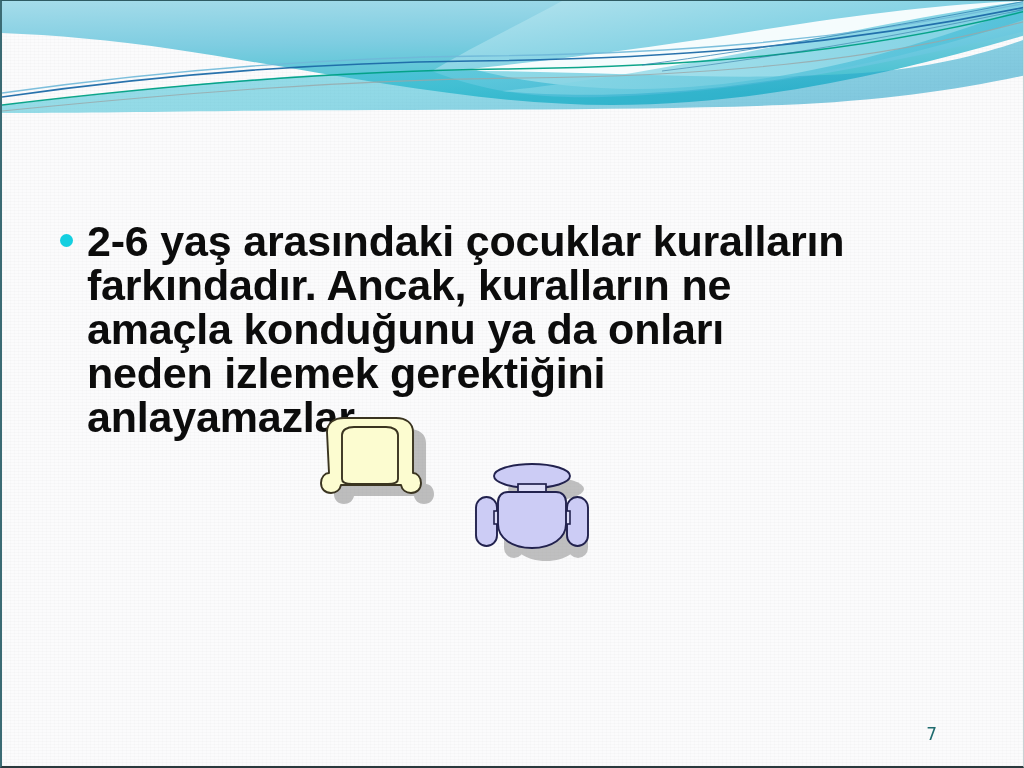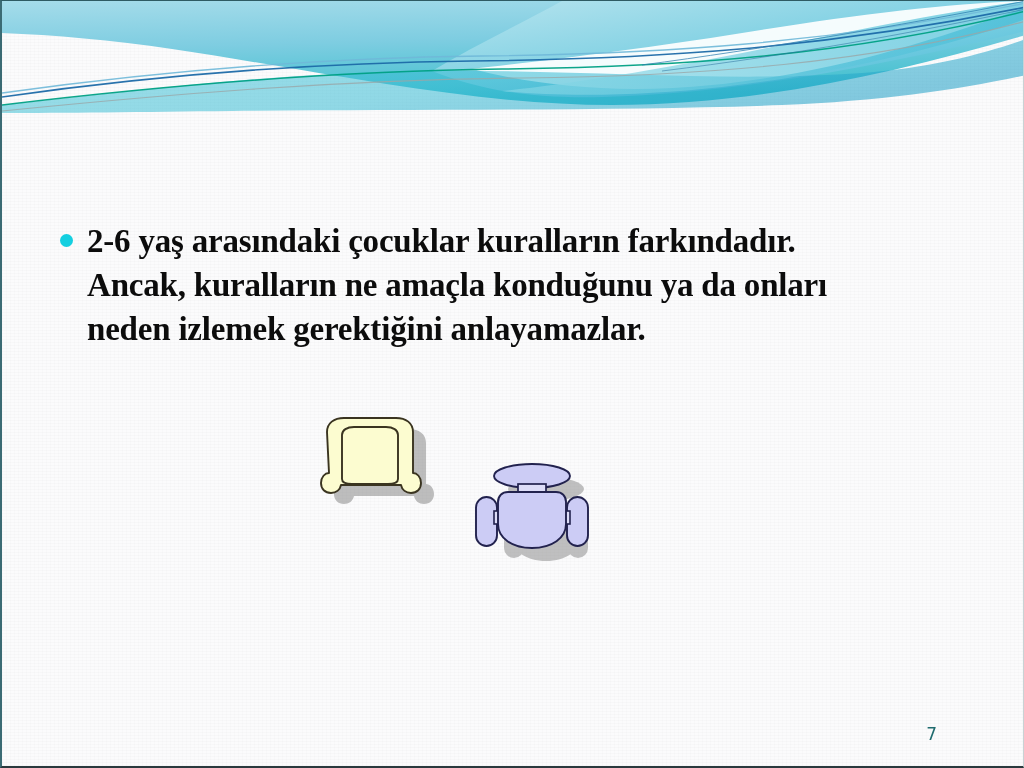--- a/index.html
+++ b/index.html
@@ -66,23 +66,23 @@
     flex: 0 0 auto;
     width: 13px;
     height: 13px;
     border-radius: 50%;
     background: #14cfe0;
     margin-top: 15px;
     margin-right: 14px;
   }
   .bullet-text {
     flex: 1 1 auto;
-    font-family: Liberation Serif, serif;
+    font-family: Liberation Sans, sans-serif;
     font-weight: bold;
-    font-size: 33px;
+    font-size: 43px;
     line-height: 44px;
     color: #0c0c0c;
     letter-spacing: -0.2px;
     white-space: pre-wrap;
   }
 
   
   .art { position: absolute; }
   .art svg { display: block; overflow: visible; }
 

